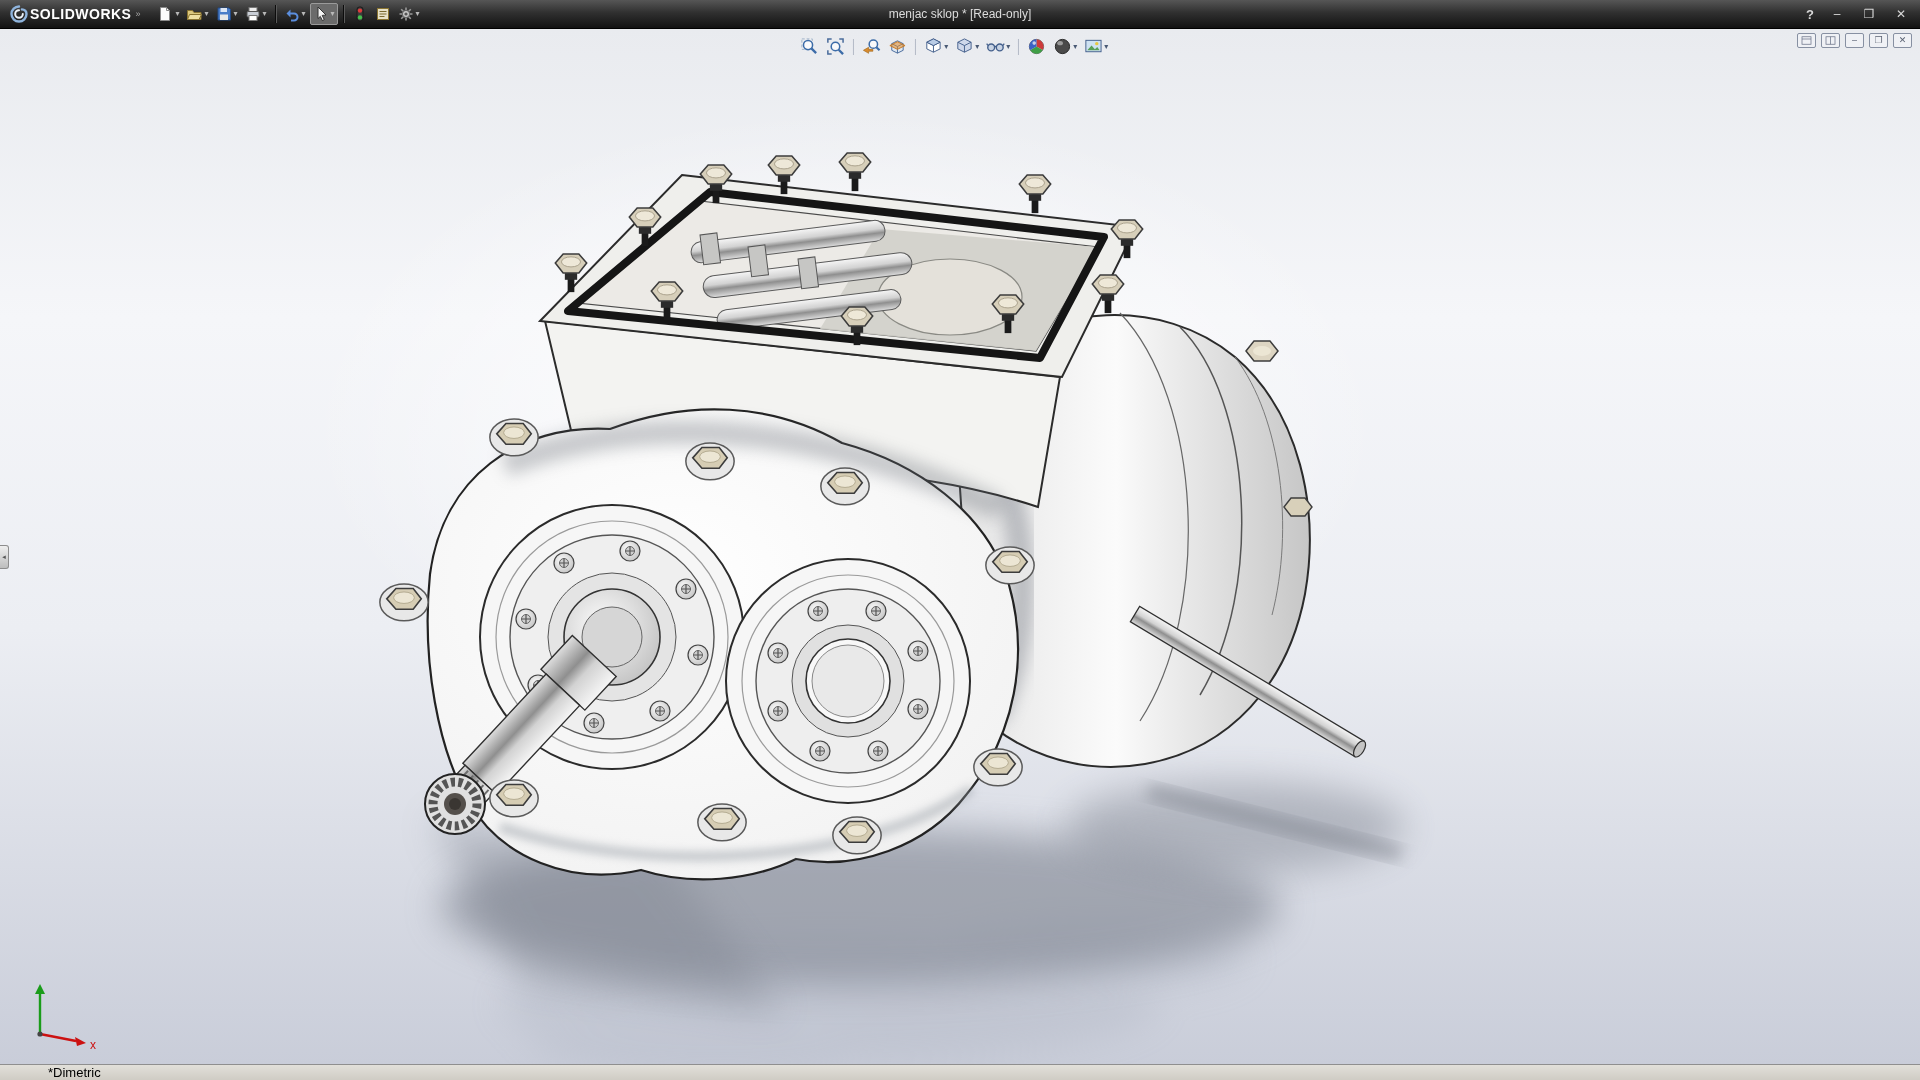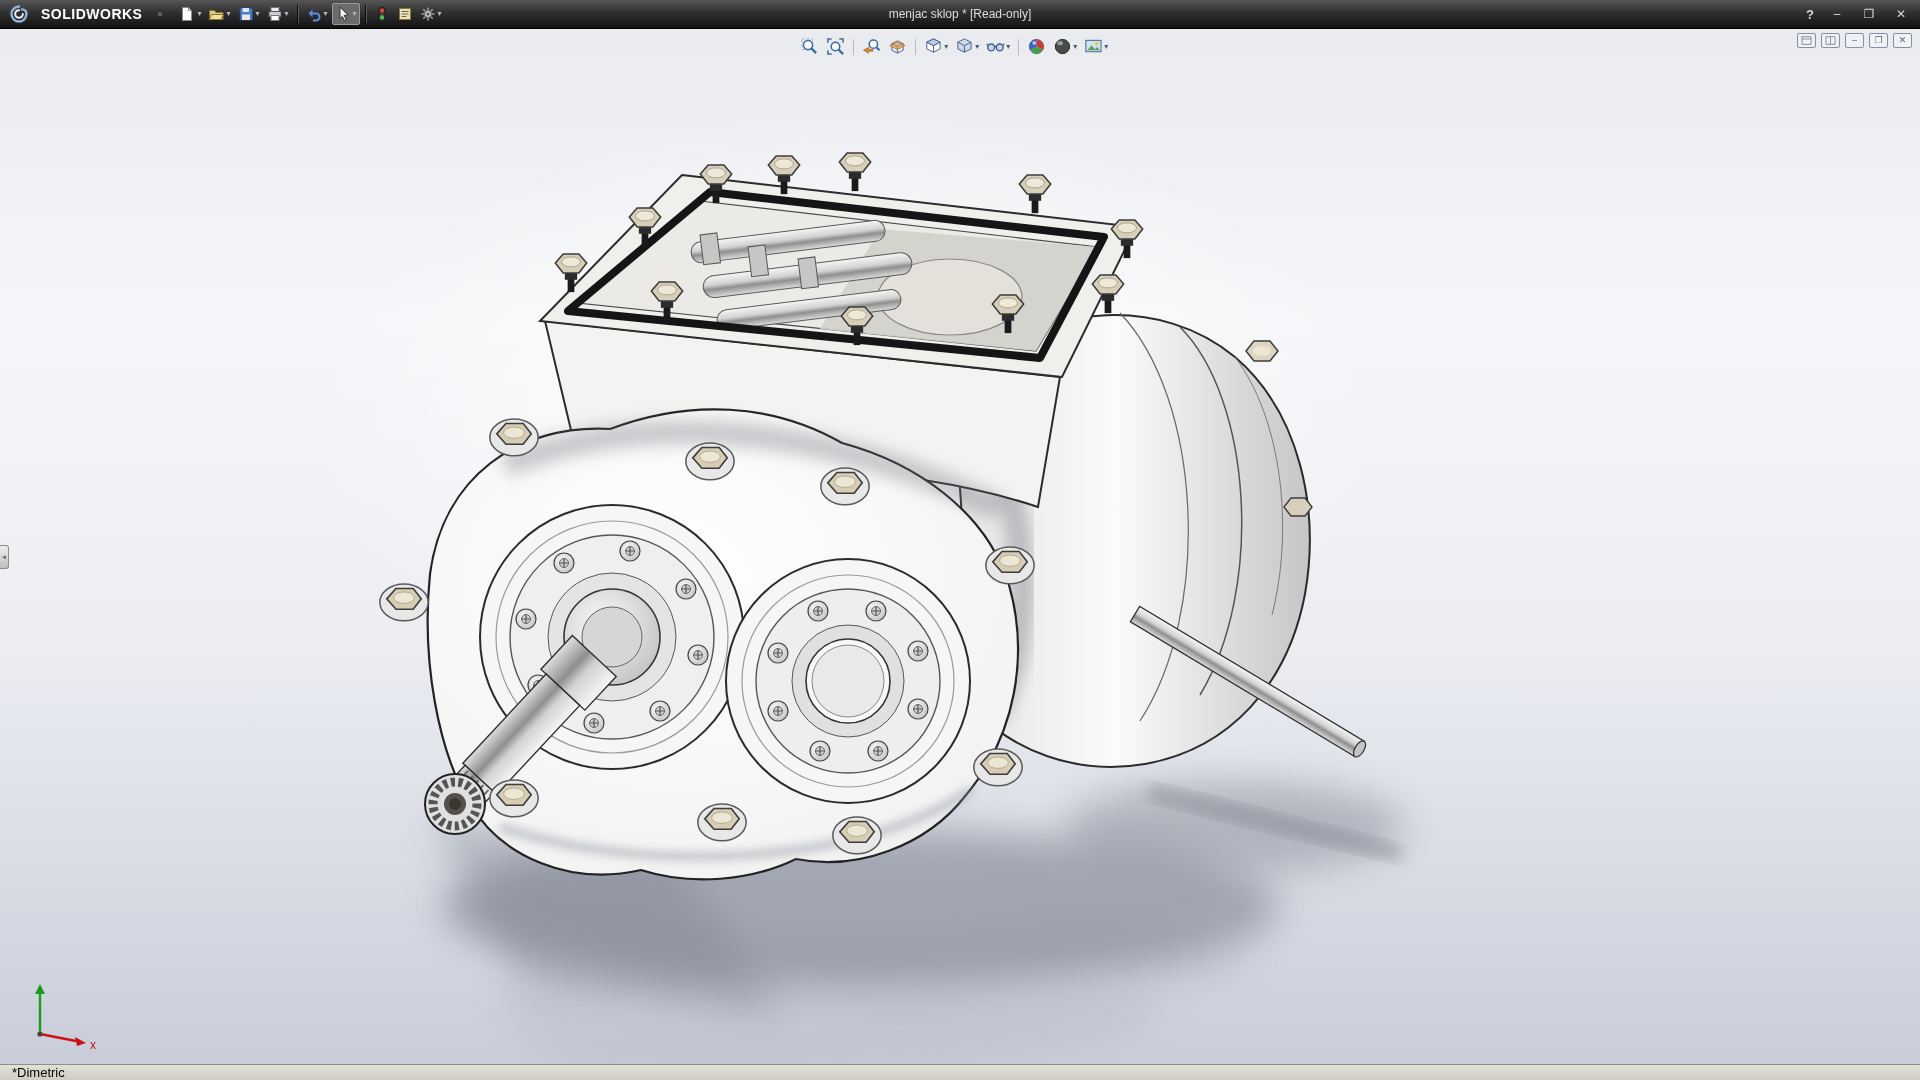--- a/index.html
+++ b/index.html
@@ -4,21 +4,21 @@
 <style>
   * { margin:0; padding:0; box-sizing:border-box; }
   html,body { width:1920px; height:1080px; overflow:hidden;
     font-family:"Liberation Sans", sans-serif; background:#000; }
   .app { width:1920px; height:1080px; display:flex; flex-direction:column; }
 
   
   .titlebar { height:29px; flex:0 0 29px; display:flex; align-items:center;
     background:linear-gradient(#565656 0%, #303030 45%, #121212 100%);
     border-bottom:1px solid #000; position:relative; color:#d8d8d8; }
-  .brand { display:flex; align-items:center; gap:13px; padding:0 8px 0 10px; }
+  .brand { display:flex; align-items:center; gap:2px; padding:0 8px 0 10px; }
   .brand-text { font-size:14px; font-weight:bold; color:#fff; letter-spacing:.5px; }
   .menu-expand { font-size:9px; color:#aaa; margin-left:2px; }
   .tb-group { display:flex; align-items:center; gap:1px; margin-left:6px; }
   .tb-btn { display:flex; align-items:center; gap:2px; padding:3px 3px; border-radius:2px; }
   .tb-btn.pressed { background:#6b6b6b; border:1px solid #9a9a9a; padding:2px 2px; }
   .dd { font-size:8px; color:#b9b9b9; line-height:1; }
   .sep { width:1px; height:18px; background:#0c0c0c; box-shadow:1px 0 0 #5a5a5a; margin:0 4px; }
   .tb-title { position:absolute; left:50%; top:50%; transform:translate(-50%,-50%);
     font-size:12px; color:#dcdcdc; white-space:nowrap; }
   .tb-right { position:absolute; right:10px; top:0; height:100%; display:flex;
@@ -51,21 +51,21 @@
     background:linear-gradient(#efefef,#bdbdbd); border:1px solid #8d8d8d; border-left:none;
     border-radius:0 3px 3px 0; display:flex; align-items:center; justify-content:center;
     font-size:7px; color:#555; }
 
   
   .triad { position:absolute; left:24px; bottom:14px; width:80px; height:78px; }
 
   
   .statusbar { height:16px; flex:0 0 16px; background:linear-gradient(#e2e0da,#cfccc4);
     border-top:1px solid #8f8f8f; display:flex; align-items:center; padding-left:12px; }
-  .view-label { font-size:13px; color:#000; }
+  .view-label { font-size:13px; color:#000;margin-left:36px; }
 </style>
 </head>
 <body>
 
 <div class="app">
 
   <div class="titlebar">
     <div class="brand">
       <svg width="18" height="18" viewBox="0 0 18 18">
         <path d="M9 1.5a7.5 7.5 0 1 0 7.5 7.5c0-2.8-1.9-4.6-4.6-4.6" fill="none" stroke="#8fb4dd" stroke-width="2.4" stroke-linecap="round"></path>

